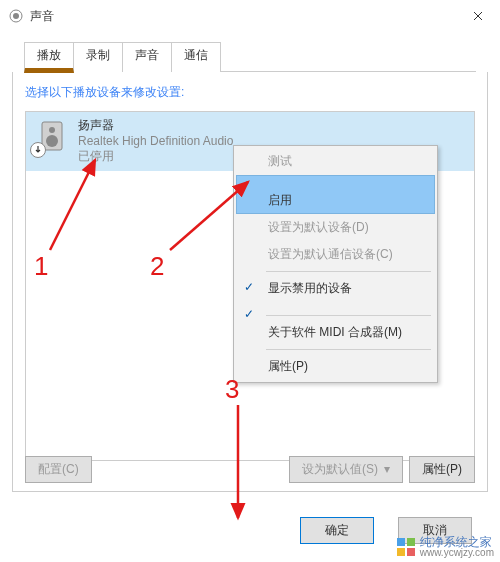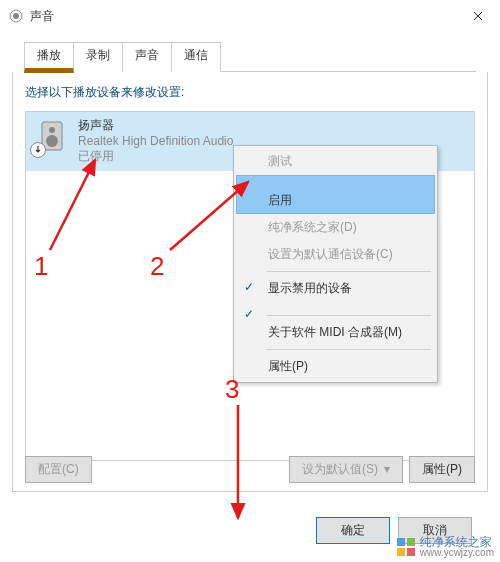--- a/index.html
+++ b/index.html
@@ -15,21 +15,21 @@
 
 .tabs { display: flex; padding: 6px 12px 0 12px; }
 .tab { font-size: 12px; padding: 4px 12px; border: 1px solid #ccc; background: #fff; border-bottom: none; margin-right: 0px; cursor: pointer; color: #333; }
 .tab:not(:first-child) { border-left: none; }
 .tab.active { background: #fff; position: relative; z-index: 2; border-bottom: 5px solid #a16207; margin-bottom: -1px; }
 .tabs-rest { flex: 1; border-bottom: 1px solid #ccc; }
 
 
 .content-wrap { padding: 4px 12px 0 12px; }
 .content { border: 1px solid #ccc; border-top: none; padding: 12px; height: 420px; position: relative; background: #fff; }
-.instruction { font-size: 12px; color: #0c4a6e; margin-bottom: 10px; }
+.instruction { font-size: 12px; color: #3b82f6; margin-bottom: 10px; }
 
 
 .device-list { border: 1px solid #ccc; height: 350px; background: #fff; position: relative; }
 .device-item { display: flex; padding: 6px 8px; background: #cfe8f8; }
 .device-icon-wrap { position: relative; width: 36px; height: 36px; margin-right: 8px; }
 .overlay-icon { position: absolute; bottom: -4px; left: -4px; width: 16px; height: 16px; background: #fff; border: 1px solid #888; border-radius: 50%; display: flex; align-items: center; justify-content: center; }
 .device-info { font-size: 12px; line-height: 1.3; }
 .device-name { color: #333; }
 .device-desc { color: #888; }
 .device-status { color: #888; }
@@ -43,21 +43,21 @@
 .menu-check { position: absolute; left: 8px; top: 5px; color: #0a5aa6; }
 
 
 .inner-buttons { position: absolute; bottom: 8px; left: 12px; right: 12px; display: flex; justify-content: space-between; }
 .btn { font-size: 12px; background: #e1e1e1; border: 1px solid #adadad; padding: 4px 12px; color: #333; cursor: pointer; margin-top: 36px; }
 .btn.disabled { color: #9a9a9a; cursor: default; }
 .btn.dropdown::after { content: ""; }
 .dropdown-caret { margin-left: 6px; }
 
 
-.dialog-buttons { position: absolute; bottom: 18px; right: 28px; display: flex; gap: 8px; margin-top: 43px; }
+.dialog-buttons { position: absolute; bottom: 18px; right: 28px; display: flex; gap: 24px; margin-top: 43px; }
 .dialog-btn { font-size: 12px; background: #e1e1e1; border: 1px solid #adadad; padding: 4px 24px; color: #333; cursor: pointer; }
 .dialog-btn.default { border: 1px solid #0078d7; }
 
 
 .annotation-layer { position: absolute; top: 0; left: 0; width: 500px; height: 562px; pointer-events: none; z-index: 20; }
 
 
 .watermark { position: absolute; bottom: 4px; right: 6px; display: flex; align-items: center; font-size: 12px; color: #4a7abe; z-index: 5; }
 .watermark-logo { width: 20px; height: 20px; margin-right: 4px; }
 </style>
@@ -119,21 +119,21 @@
         <button class="btn disabled dropdown"><span>设为默认值(S)</span><span class="dropdown-caret">▾</span></button>
         <button class="btn">属性(P)</button>
       </div>
     </div>
   </div>
 </div>
 
 <div class="context-menu">
   <div class="menu-item disabled">测试</div>
   <div class="menu-item highlighted">启用</div>
-  <div class="menu-item disabled">纯净系统之家(D)</div>
+  <div class="menu-item disabled">设置为默认设备(D)</div>
   <div class="menu-item disabled">设置为默认通信设备(C)</div>
   <div class="menu-sep"></div>
   <div class="menu-item">
     <span class="menu-check">✓</span>
     <span>显示禁用的设备</span>
   </div>
   <div class="menu-item">
     <span class="menu-check">✓</span>
   </div>
   <div class="menu-sep"></div>

